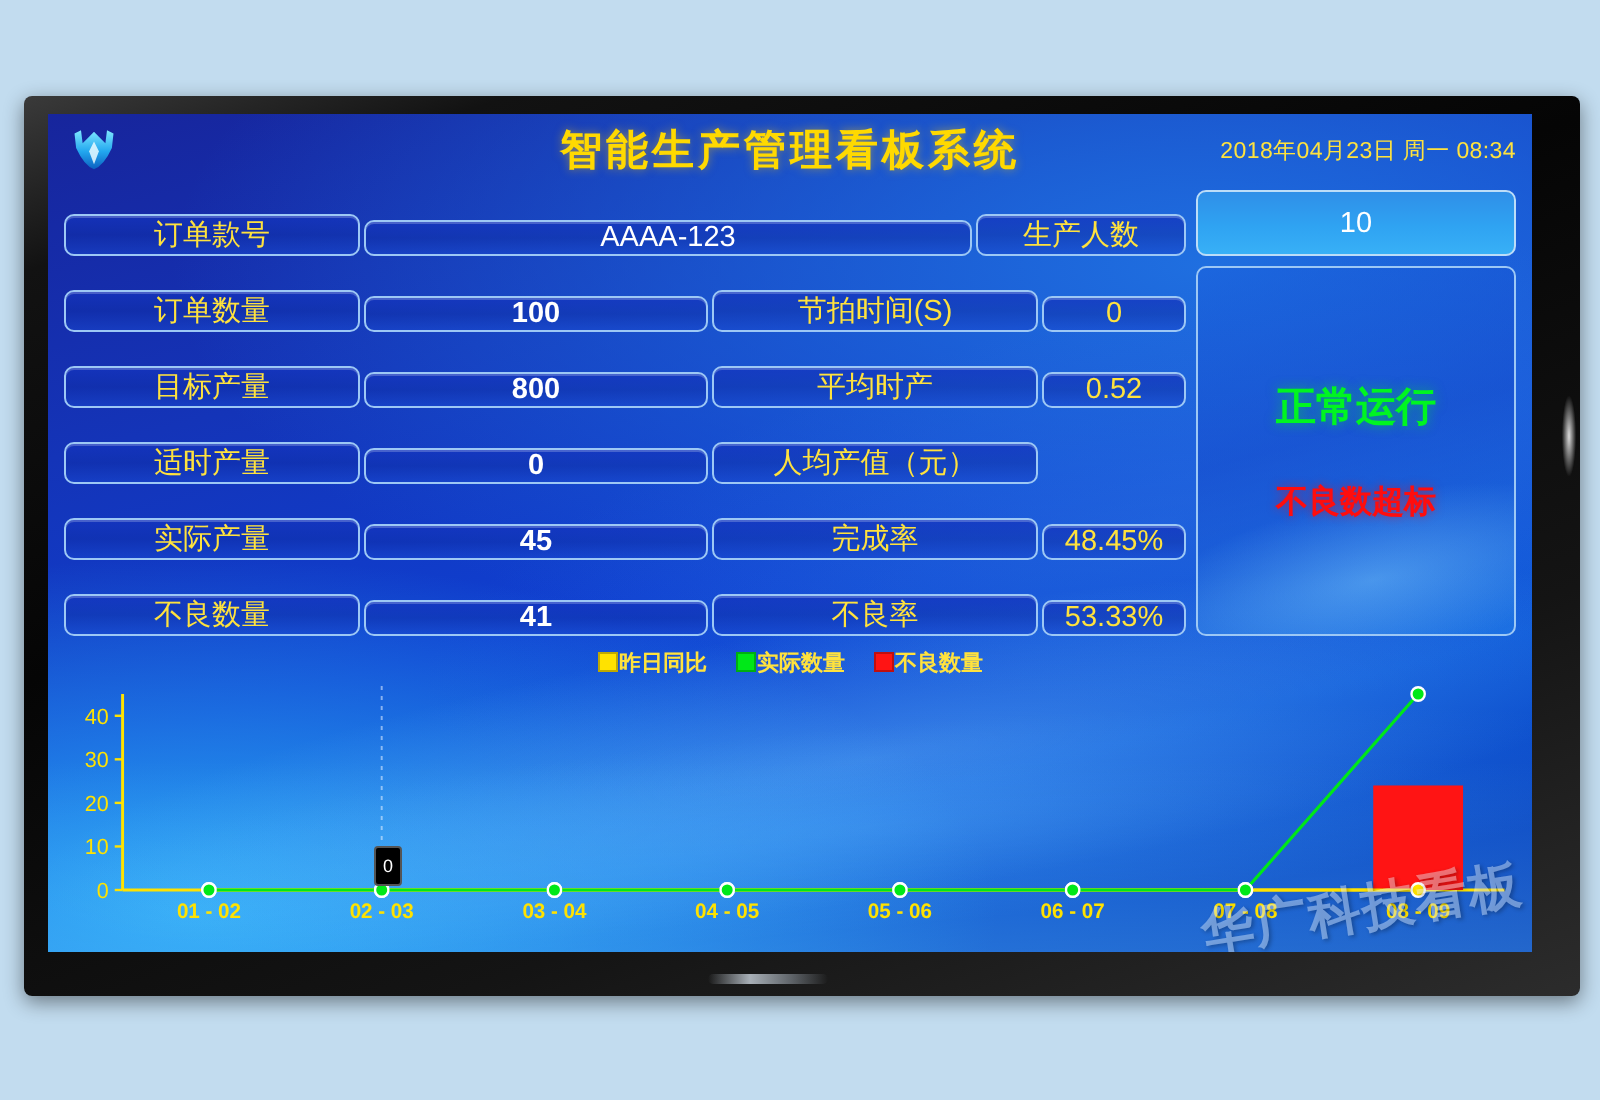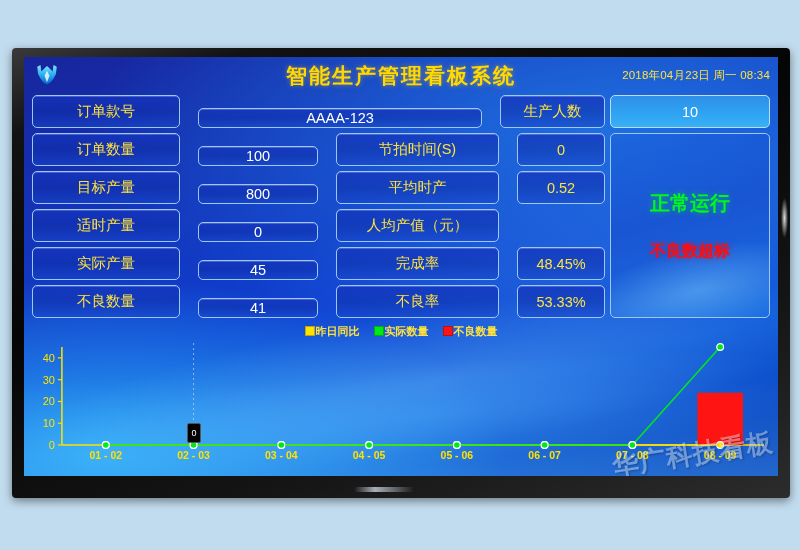--- a/index.html
+++ b/index.html
@@ -16,21 +16,21 @@
   
   #tv-bezel {
     position: absolute;
     left: 12px;
     top: 48px;
     width: 778px;
     height: 450px;
     background: linear-gradient(160deg,#3a3a3a 0%,#121212 12%,#050505 40%,#141414 72%,#2c2c2c 100%);
     border-radius: 4px;
     box-shadow: 0 3px 10px rgba(0,0,0,.45);
-    padding: 9px 12px 22px 12px;
+    padding: 9px 24px 22px 12px;
   }
   #tv-bezel::after{
     content:"";
     position:absolute;
     left:44%; bottom:6px;
     width:60px; height:5px;
     background:linear-gradient(90deg,rgba(255,255,255,0) 0%,rgba(215,225,235,.75) 35%,rgba(160,170,180,.5) 70%,rgba(255,255,255,0) 100%);
     border-radius:3px;
   }
   #bezel-highlight{
@@ -99,39 +99,39 @@
 
   
   #grid {
     position: relative;
     z-index: 5;
     padding: 0 8px;
     display: flex;
     gap: 5px;
   }
   #grid-left { flex: 1; display:flex; flex-direction:column; gap:5px; }
-  .row { display: flex; gap: 18px; height: 33px; }
+  .row { display: flex; gap: 2px; height: 33px; align-items: flex-end; }
 
   .cell {
     display: flex;
     align-items: center;
     justify-content: center;
     border: 1px solid #9dc8f5;
     border-radius: 5px;
     font-size: 14.5px;
     background: linear-gradient(180deg, rgba(20,52,190,.75) 0%, rgba(14,46,170,.55) 50%, rgba(24,70,205,.55) 100%);
     box-shadow: inset 0 1px 0 rgba(255,255,255,.22);
     white-space: nowrap;
     overflow: hidden;
   }
   .cell.label { color: #ffe23d; width: 148px; flex: none; }
   .cell.val-white { color: #ffffff; margin-top: 13px; }
   .cell.val-yellow { color: #ffe23d; }
   .cell.c-ordernum { flex: 1; }
-  .cell.c-val1 { width: 120px; flex:none; }
+  .cell.c-val1 { width: 172px; flex:none;font-weight:bold; }
   .cell.c-label2 { width: 163px; flex:none; }
   .cell.c-val2 { flex: 1; }
   .cell.c-people-label { width: 105px; flex:none; }
 
   #grid-right { width: 160px; display:flex; flex-direction:column; gap:5px; }
   #people-count {
     height: 33px;
     background: linear-gradient(180deg,#2f8fe8 0%,#2fa3f2 55%,#38b0f6 100%);
     border: 1px solid #bcddf8;
     border-radius: 5px;

